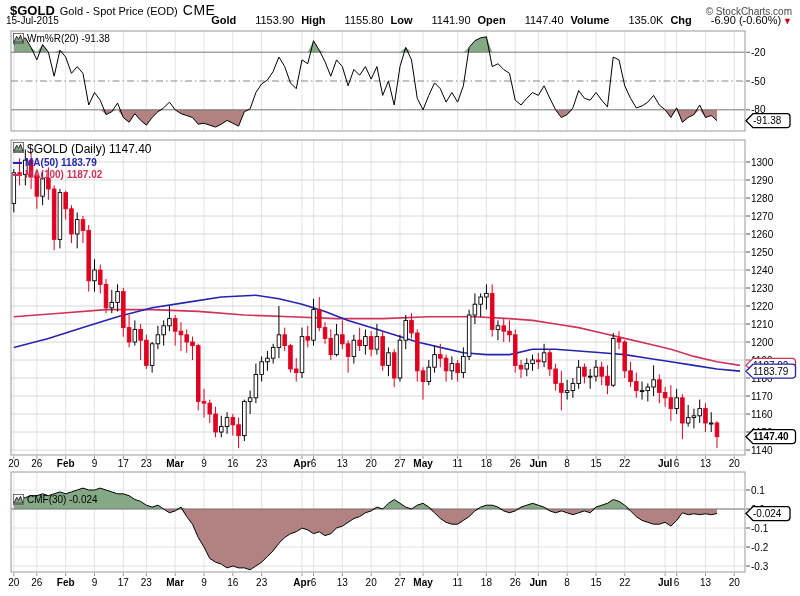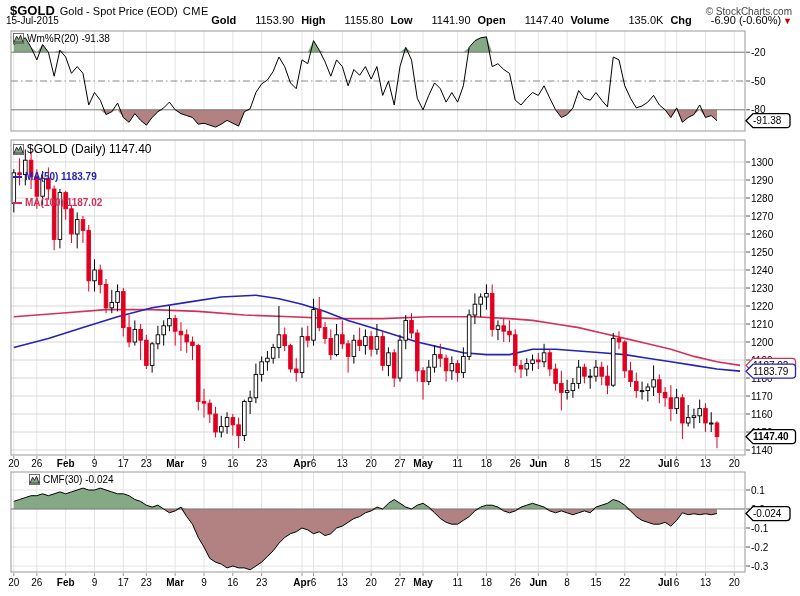--- a/index.html
+++ b/index.html
@@ -1,33 +1,33 @@
 <!DOCTYPE html>
 <html><head>
 <meta charset="utf-8">
 <style>
   html,body{margin:0;padding:0;background:#fff;}
   .stage{position:relative;width:800px;height:596px;background:#fff;
          font-family:"Liberation Sans",sans-serif;overflow:hidden;}
   .hdr1{position:absolute;left:10px;right:8px;top:1px;display:flex;justify-content:space-between;align-items:baseline;}
   .sym{font-size:13px;font-weight:bold;color:#000;}
   .desc{font-size:11px;color:#000;margin-left:5px;}
-  .exch{font-size:11px;color:#000;margin-left:5px;letter-spacing:.5px;}
+  .exch{font-size:14px;color:#000;margin-left:5px;letter-spacing:.5px;}
   .copy{font-size:10px;color:#444;}
   .hdr2{position:absolute;left:6px;right:8px;top:14px;display:flex;justify-content:space-between;align-items:baseline;}
   .date{font-size:10px;color:#000;}
   .quote{font-size:11px;color:#000;white-space:nowrap;}
   .quote b{margin-left:7px;}
   .quote .v{margin-left:19px;text-align:right;}
   .tri{color:#cc0000;font-size:9px;margin-left:2px;}
   .plab{position:absolute;font-size:10px;color:#000;display:flex;align-items:center;gap:3px;}
   .mini{width:11px;height:11px;display:inline-block;}
   .legend{position:absolute;left:13px;top:142px;}
-  .lg-title{font-size:12px;color:#000;display:flex;align-items:center;gap:3px;}
-  .lg-ma{font-size:10px;font-weight:bold;display:flex;align-items:center;gap:3px;margin-top:15px;}
+  .lg-title{font-size:12px;color:#000;display:flex;align-items:flex-start;gap:3px;}
+  .lg-ma{font-size:10px;font-weight:bold;display:flex;align-items:center;gap:3px;margin-top:1px;}
   .swatch{display:inline-block;width:9px;height:2px;}
   svg text{font-family:"Liberation Sans",sans-serif;}
 </style>
 </head>
 <body>
 
 <div class="stage">
 
   <svg id="plot" width="800" height="596" viewBox="0 0 800 596">
       <line x1="13.8" y1="31" x2="13.8" y2="131" stroke="#e4e4e4" stroke-width="1"></line>
@@ -595,21 +595,21 @@
     <div class="lg-ma" style="color:#2424b2;">
       <span class="swatch" style="background:#2424b2;"></span>
       <span>MA(50) 1183.79</span>
     </div>
     <div class="lg-ma" style="color:#d0325a;">
       <span class="swatch" style="background:#d0325a;"></span>
       <span>MA(100) 1187.02</span>
     </div>
   </div>
 
-  <div class="plab" style="left:13px;top:474px;padding-left:16px;">
+  <div class="plab" style="left:13px;top:494px;">
     <svg class="mini" viewBox="0 0 12 12">
       <rect x="0.5" y="0.5" width="11" height="11" fill="#fff" stroke="#666"></rect>
       <path d="M1 10 L4 3.5 L6 7 L8.2 2.5 L11 10 Z" fill="#85a885" stroke="#111" stroke-width="0.9"></path>
     </svg>
     <span>CMF(30) -0.024</span>
   </div>
 
 </div>
 
 </body></html>

